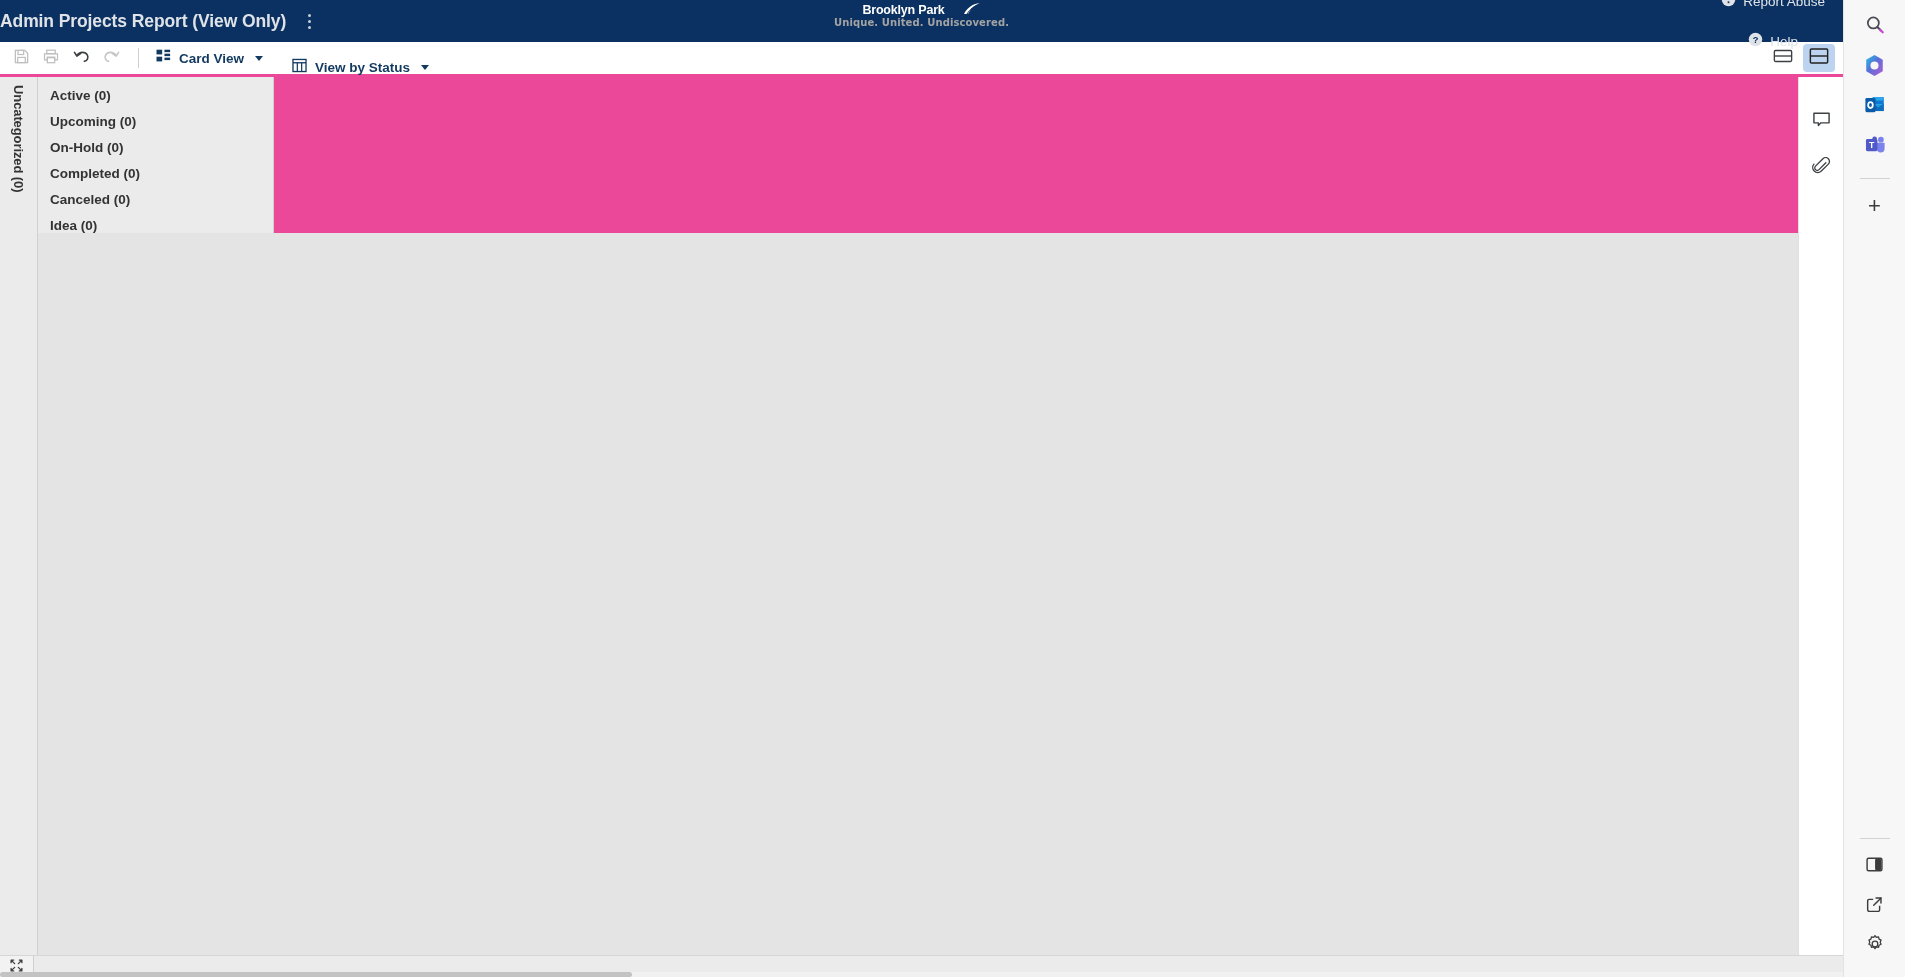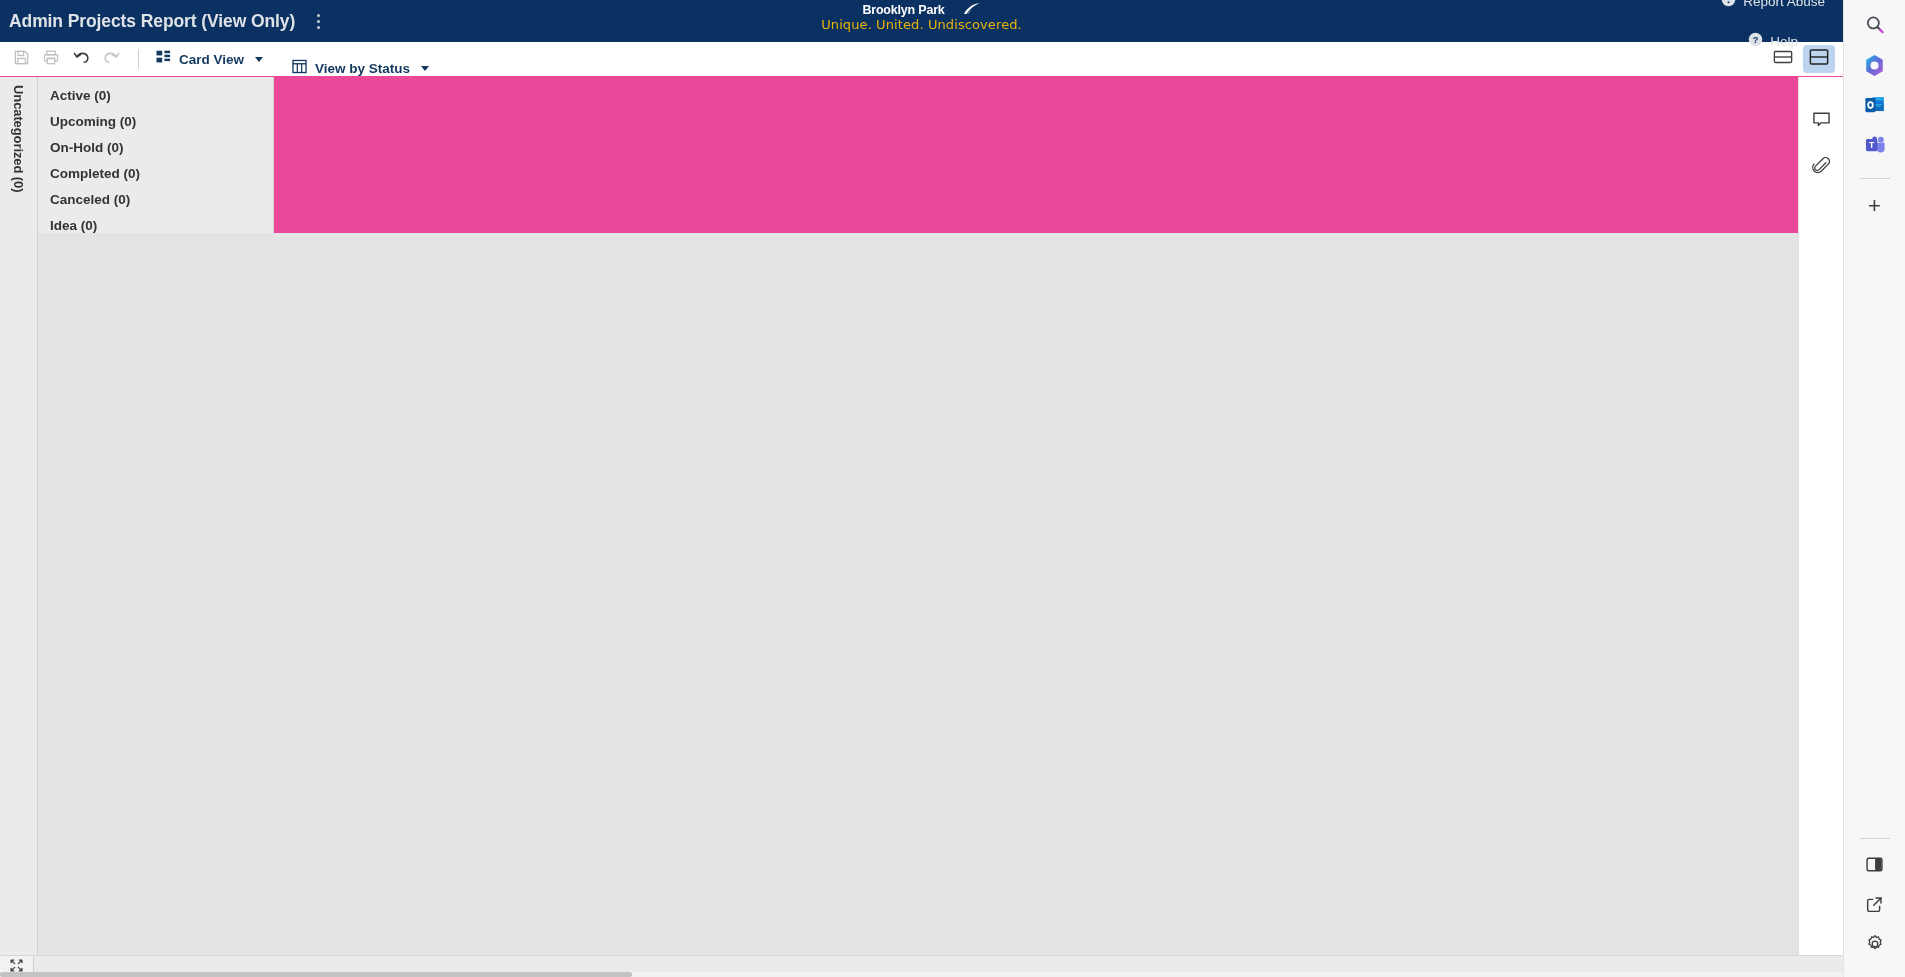--- a/index.html
+++ b/index.html
@@ -33,21 +33,21 @@
     background: #0a3161;
     color: #e8eaed;
     display: flex;
     align-items: center;
     flex: none;
     position: relative;
   }
   .title-left {
     display: flex;
     align-items: center;
-    padding-left: 9px;
+    padding-left: 0;
     gap: 16px;
   }
   .app-title {
     font-size: 17.5px;
     font-weight: bold;
     color: #dfe3e8;
     letter-spacing: -0.1px;
     white-space: nowrap;
   }
   .kebab {
@@ -76,25 +76,26 @@
     font-size: 12.5px;
     font-weight: bold;
     color: #ffffff;
     letter-spacing: -0.2px;
     display: flex;
     align-items: center;
     gap: 18px;
   }
   .brand-swoosh { display: block; }
   .brand-tag {
-    font-size: 13px;
-    color: #eab308;
+    font-size: 10px;
+    color: #a3a3a3;
     font-family: "DejaVu Sans", sans-serif;
     letter-spacing: 0.1px;
     margin-top: -1px;
+    font-weight: bold;
   }
   .title-right {
     margin-left: auto;
     display: flex;
     align-items: center;
     gap: 22px;
     padding-right: 18px;
     flex-direction: column;
   }
   .title-link {
@@ -104,21 +105,21 @@
     font-size: 13.5px;
     color: #dfe3e8;
     cursor: pointer;
     white-space: nowrap;
   }
 
   
   .toolbar {
     height: 35px;
     background: #ffffff;
-    border-bottom: 1px solid #ec4899;
+    border-bottom: 3px solid #ec4899;
     display: flex;
     align-items: center;
     flex: none;
     padding: 0 8px 0 6px;
   }
   .tb-btn {
     width: 30px; height: 28px;
     display: flex; align-items: center; justify-content: center;
     cursor: pointer;
     border-radius: 3px;

